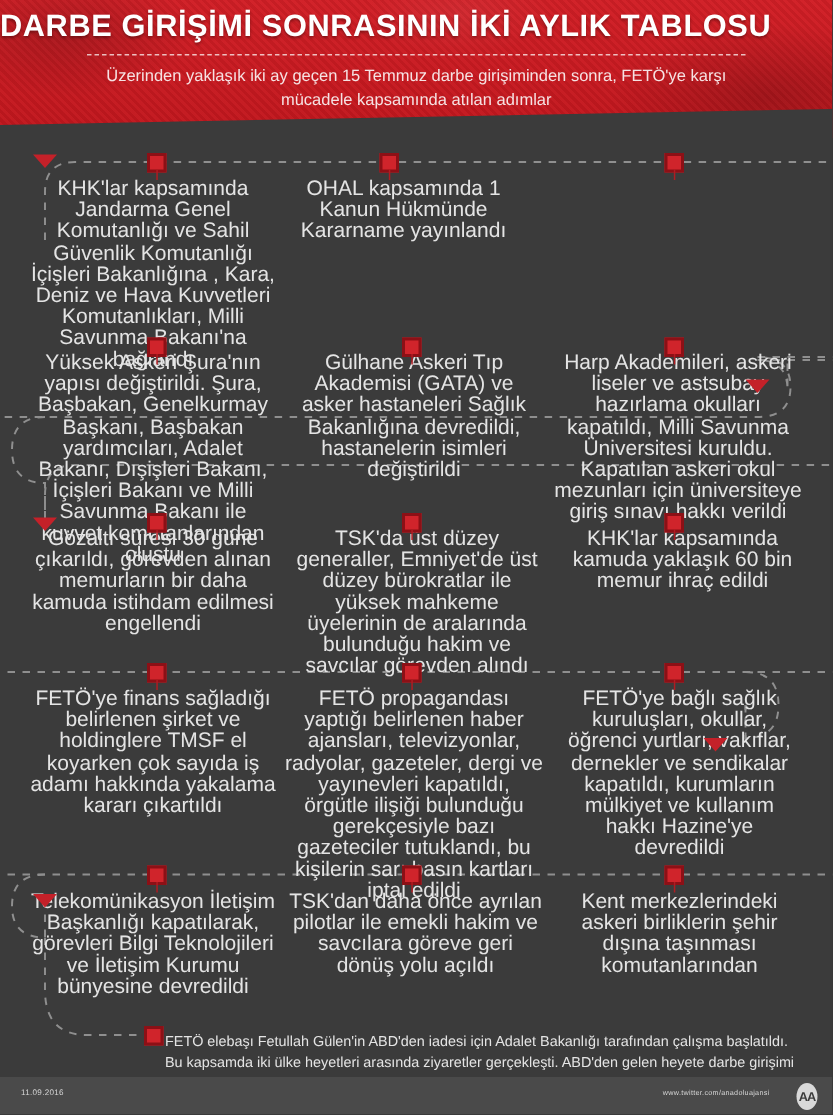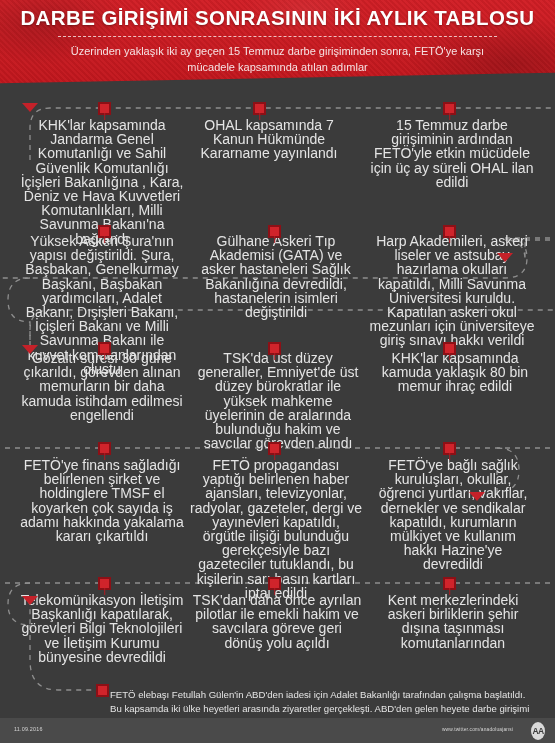--- a/index.html
+++ b/index.html
@@ -45,21 +45,21 @@
   .hdr-noise {
     position: absolute; inset: 0;
     background:
       radial-gradient(ellipse 120px 60px at 8% 25%, rgba(0,0,0,0.16), transparent 70%),
       radial-gradient(ellipse 150px 70px at 92% 70%, rgba(0,0,0,0.18), transparent 70%),
       radial-gradient(ellipse 90px 40px at 55% 10%, rgba(255,255,255,0.05), transparent 70%);
     pointer-events: none;
   }
   .title {
     position: absolute;
-    top: 6px; left: 0; width: 555px;
+    top: 6px; left: 0; width: 502px;
     text-align: center;
     color: #ffffff;
     font-size: 20.5px;
     font-weight: bold;
     letter-spacing: 0.4px;
     text-shadow: 0 1px 2px rgba(0,0,0,0.35);
     white-space: nowrap;
   }
   .title-rule {
     position: absolute;
@@ -227,30 +227,29 @@
   <div class="marker" style="left:268px; top:442px;"></div>
   <div class="marker" style="left:443px; top:442px;"></div>
 
   <div class="marker" style="left:98px;  top:577px;"></div>
   <div class="marker" style="left:268px; top:577px;"></div>
   <div class="marker" style="left:443px; top:577px;"></div>
 
   <div class="marker nostem" style="left:96px; top:684px;"></div>
 
   <div class="cell" style="left:18px;  top:118px; width:168px;">KHK'lar kapsamında Jandarma Genel Komutanlığı ve Sahil Güvenlik Komutanlığı İçişleri Bakanlığına , Kara, Deniz ve Hava Kuvvetleri Komutanlıkları, Milli Savunma Bakanı'na bağlandı</div>
-  <div class="cell" style="left:193px; top:118px; width:152px;">OHAL kapsamında 7 Kanun Hükmünde Kararname yayınlandı</div>
-  <div class="cell" style="left:368px; top:118px; width:168px;">15 Temmuz darbe girişiminin ardından FETÖ'yle etkin mücüdele için üç ay süreli OHAL ilan edildi</div>
+  <div class="cell" style="left:193px; top:118px; width:152px;">OHAL kapsamında 1 Kanun Hükmünde Kararname yayınlandı</div>
 
   <div class="cell" style="left:18px;  top:234px; width:168px;">Yüksek Askeri Şura'nın yapısı değiştirildi. Şura, Başbakan, Genelkurmay Başkanı, Başbakan yardımcıları, Adalet Bakanı, Dışişleri Bakanı, İçişleri Bakanı ve Milli Savunma Bakanı ile kuvvet komutanlarından oluştu</div>
   <div class="cell" style="left:200px; top:234px; width:152px;">Gülhane Askeri Tıp Akademisi (GATA) ve asker hastaneleri Sağlık Bakanlığına devredildi, hastanelerin isimleri değiştirildi</div>
   <div class="cell" style="left:368px; top:234px; width:168px;">Harp Akademileri, askeri liseler ve astsubay hazırlama okulları kapatıldı, Milli Savunma Üniversitesi kuruldu. Kapatılan askeri okul mezunları için üniversiteye giriş sınavı hakkı verildi</div>
 
   <div class="cell" style="left:18px;  top:351px; width:168px;">Gözaltı süresi 30 güne çıkarıldı, görevden alınan memurların bir daha kamuda istihdam edilmesi engellendi</div>
   <div class="cell" style="left:196px; top:351px; width:164px;">TSK'da üst düzey generaller, Emniyet'de üst düzey bürokratlar ile yüksek mahkeme üyelerinin de aralarında bulunduğu hakim ve savcılar görevden alındı</div>
-  <div class="cell" style="left:376px; top:351px; width:158px;">KHK'lar kapsamında kamuda yaklaşık 80 bin memur ihraç edildi</div>
+  <div class="cell" style="left:376px; top:351px; width:158px;">KHK'lar kapsamında kamuda yaklaşık 60 bin memur ihraç edildi</div>
 
   <div class="cell" style="left:18px;  top:458px; width:168px;">FETÖ'ye finans sağladığı belirlenen şirket ve holdinglere TMSF el koyarken çok sayıda iş adamı hakkında yakalama kararı çıkartıldı</div>
   <div class="cell" style="left:190px; top:458px; width:172px;">FETÖ propagandası yaptığı belirlenen haber ajansları, televizyonlar, radyolar, gazeteler, dergi ve yayınevleri kapatıldı, örgütle ilişiği bulunduğu gerekçesiyle bazı gazeteciler tutuklandı, bu kişilerin sarı basın kartları iptal edildi</div>
   <div class="cell" style="left:372px; top:458px; width:162px;">FETÖ'ye bağlı sağlık kuruluşları, okullar, öğrenci yurtları, vakıflar, dernekler ve sendikalar kapatıldı, kurumların mülkiyet ve kullanım hakkı Hazine'ye devredildi</div>
 
   <div class="cell" style="left:18px;  top:593px; width:168px;">Telekomünikasyon İletişim Başkanlığı kapatılarak, görevleri Bilgi Teknolojileri ve İletişim Kurumu bünyesine devredildi</div>
   <div class="cell" style="left:192px; top:593px; width:170px;">TSK'dan daha önce ayrılan pilotlar ile emekli hakim ve savcılara göreve geri dönüş yolu açıldı</div>
   <div class="cell" style="left:372px; top:593px; width:162px;">Kent merkezlerindeki askeri birliklerin şehir dışına taşınması komutanlarından</div>
 
   <div class="final-cell">FETÖ elebaşı Fetullah Gülen'in ABD'den iadesi için Adalet Bakanlığı tarafından çalışma başlatıldı. Bu kapsamda iki ülke heyetleri arasında ziyaretler gerçekleşti. ABD'den gelen heyete darbe girişimi ve FETÖ'ye ilişkin deliller sunuldu</div>

